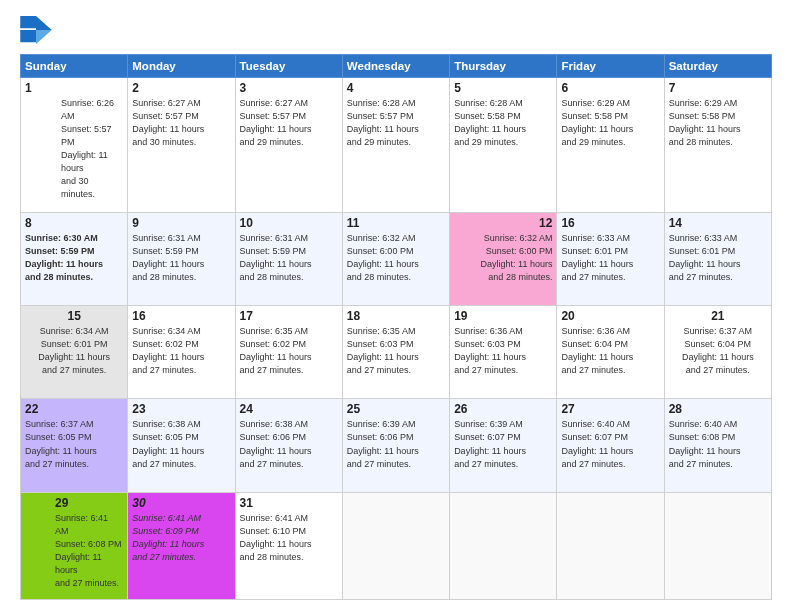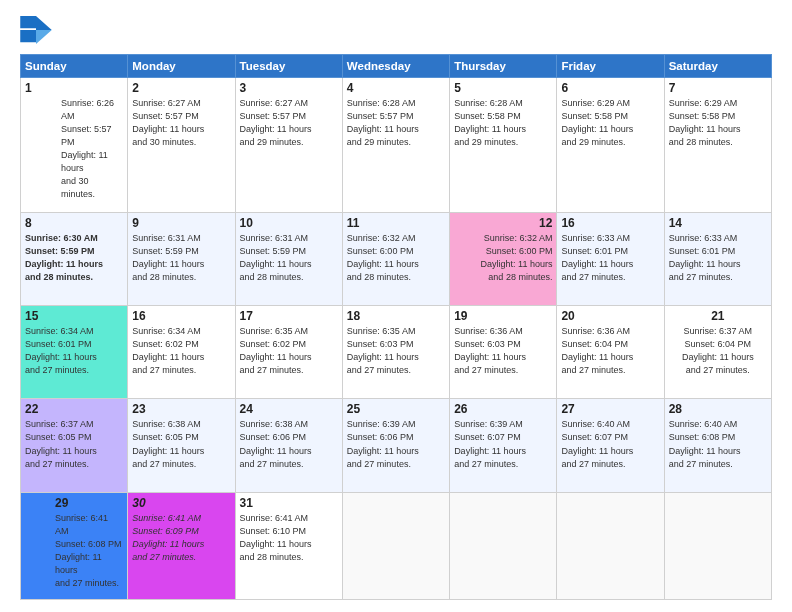--- a/index.html
+++ b/index.html
@@ -231,21 +231,21 @@
           </td>
           <td style="background: rgb(240, 245, 255);">
             <span class="day-num">14</span>
             <div class="day-info" style="white-space: pre-line;">Sunrise: 6:33 AM
 Sunset: 6:01 PM
 Daylight: 11 hours
 and 27 minutes.</div>
           </td>
         </tr>
         <tr>
-          <td style="background: #5eead4;">
+          <td style="background: #e5e5e5; text-align: center;">
             <span class="day-num">15</span>
             <div class="day-info" style="white-space: pre-line;">Sunrise: 6:34 AM
 Sunset: 6:01 PM
 Daylight: 11 hours
 and 27 minutes.</div>
           </td>
           <td style="background: rgb(255, 255, 255);">
             <span class="day-num">16</span>
             <div class="day-info" style="white-space: pre-line;">Sunrise: 6:34 AM
 Sunset: 6:02 PM
@@ -333,21 +333,21 @@
           </td>
           <td style="background: rgb(240, 245, 255);">
             <span class="day-num">28</span>
             <div class="day-info" style="white-space: pre-line;">Sunrise: 6:40 AM
 Sunset: 6:08 PM
 Daylight: 11 hours
 and 27 minutes.</div>
           </td>
         </tr>
         <tr>
-          <td style="background: #3b82f6; padding-left: 34px;">
+          <td style="background: #84cc16; padding-left: 34px;">
             <span class="day-num">29</span>
             <div class="day-info" style="white-space: pre-line;">Sunrise: 6:41 AM
 Sunset: 6:08 PM
 Daylight: 11 hours
 and 27 minutes.</div>
           </td>
           <td style="background: #d946ef; font-style: italic;">
             <span class="day-num">30</span>
             <div class="day-info" style="white-space: pre-line;">Sunrise: 6:41 AM
 Sunset: 6:09 PM

